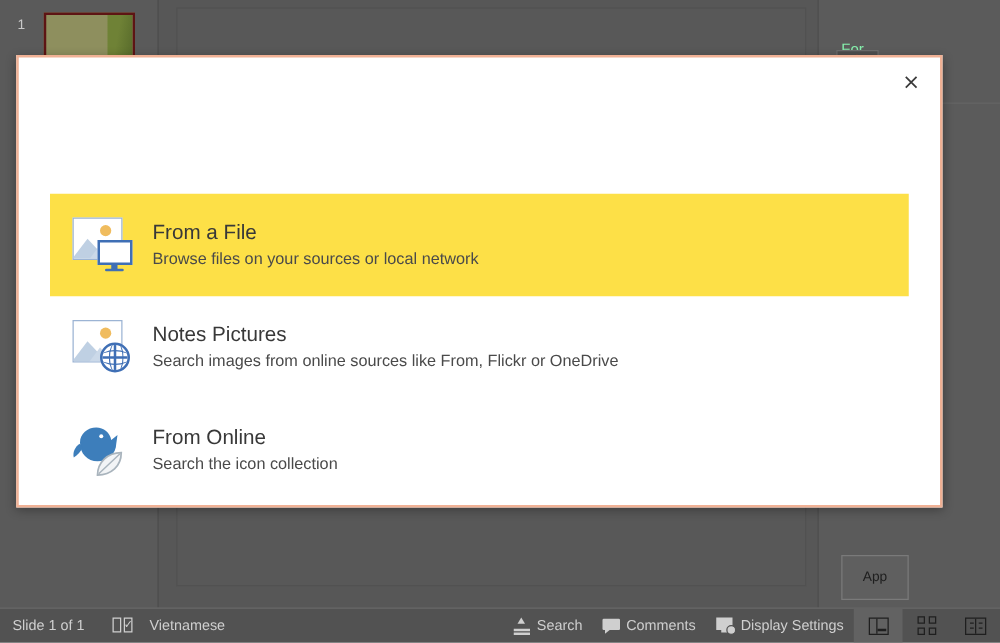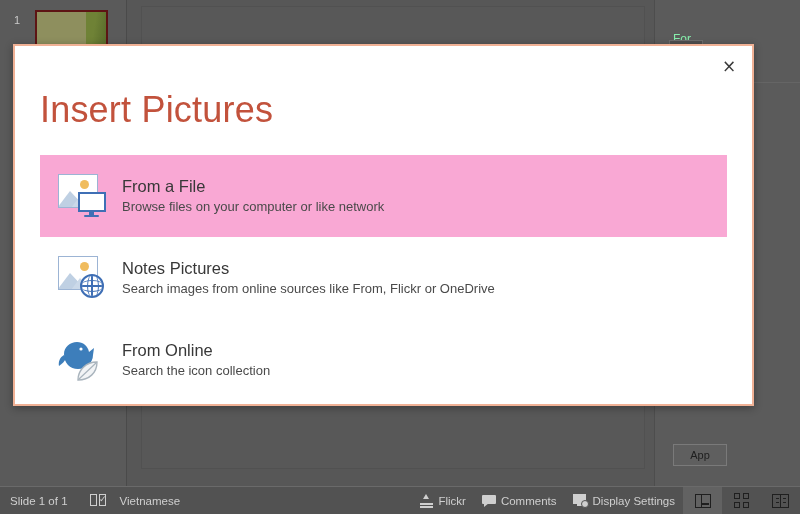--- a/index.html
+++ b/index.html
@@ -185,21 +185,21 @@
   .fp-radio.r1 { top: 124px; }
   .fp-radio.r2 { top: 146px; }
   .fp-radio.r3 { top: 168px; background: #6e6e6e; }
   .fp-radio.r4 { top: 190px; }
 
   .fp-apply {
     position: absolute;
     left: 18px;
     top: 444px;
     min-width: 54px;
-    height: 22px;
+    height: 36px;
     background: #5f5f5f;
     border: 1px solid #7a7a7a;
     color: #1e1e1e;
     font-size: 11px;
     display: flex;
     align-items: center;
     justify-content: center;
     padding: 0 6px;
     box-sizing: border-box;
     overflow: hidden;
@@ -473,21 +473,21 @@
 
   .option-row {
     display: flex;
     align-items: center;
     height: 82px;
     padding-left: 16px;
     box-sizing: border-box;
     cursor: pointer;
   }
   .option-row.selected {
-    background: #f9a8d4;
+    background: #fde047;
   }
 
   .opt-icon {
     width: 52px;
     height: 48px;
     flex: 0 0 52px;
     position: relative;
     margin-right: 14px;
   }
 
@@ -690,21 +690,21 @@
     <div class="sb-right">
       <span class="sb-item">
         <span class="sb-icon">
           <span class="notes-icon">
               <span class="tri"></span>
               <i></i>
               <i></i>
               <i></i>
             </span>
         </span>
-        <span>Flickr</span>
+        <span>Search</span>
       </span>
 
       <span class="sb-item">
         <span class="sb-icon">
           <span class="comment-icon">
               <span class="bub"></span>
               <span class="tail"></span>
             </span>
         </span>
         <span>Comments</span>
@@ -744,38 +744,37 @@
             <span class="ln d"></span>
         </span>
       </span>
     </div>
   </div>
 
   <div class="dialog">
 
     <div class="dlg-close">×</div>
 
-    <div class="dlg-title">Insert Pictures</div>
 
     <div class="options">
 
       <div class="option-row selected">
         <div class="opt-icon">
           <span class="pic-frame">
             <span class="pic-sun"></span>
             <span class="pic-mtn"></span>
             <span class="pic-mtn2"></span>
           </span>
           <span class="mon"></span>
           <span class="mon-stand"></span>
           <span class="mon-base"></span>
         </div>
         <div class="opt-text">
           <div class="opt-title">From a File</div>
-          <div class="opt-desc">Browse files on your computer or like network</div>
+          <div class="opt-desc">Browse files on your sources or local network</div>
         </div>
       </div>
 
       <div class="option-row">
         <div class="opt-icon">
           <span class="pic-frame">
             <span class="pic-sun"></span>
             <span class="pic-mtn"></span>
             <span class="pic-mtn2"></span>
           </span>

